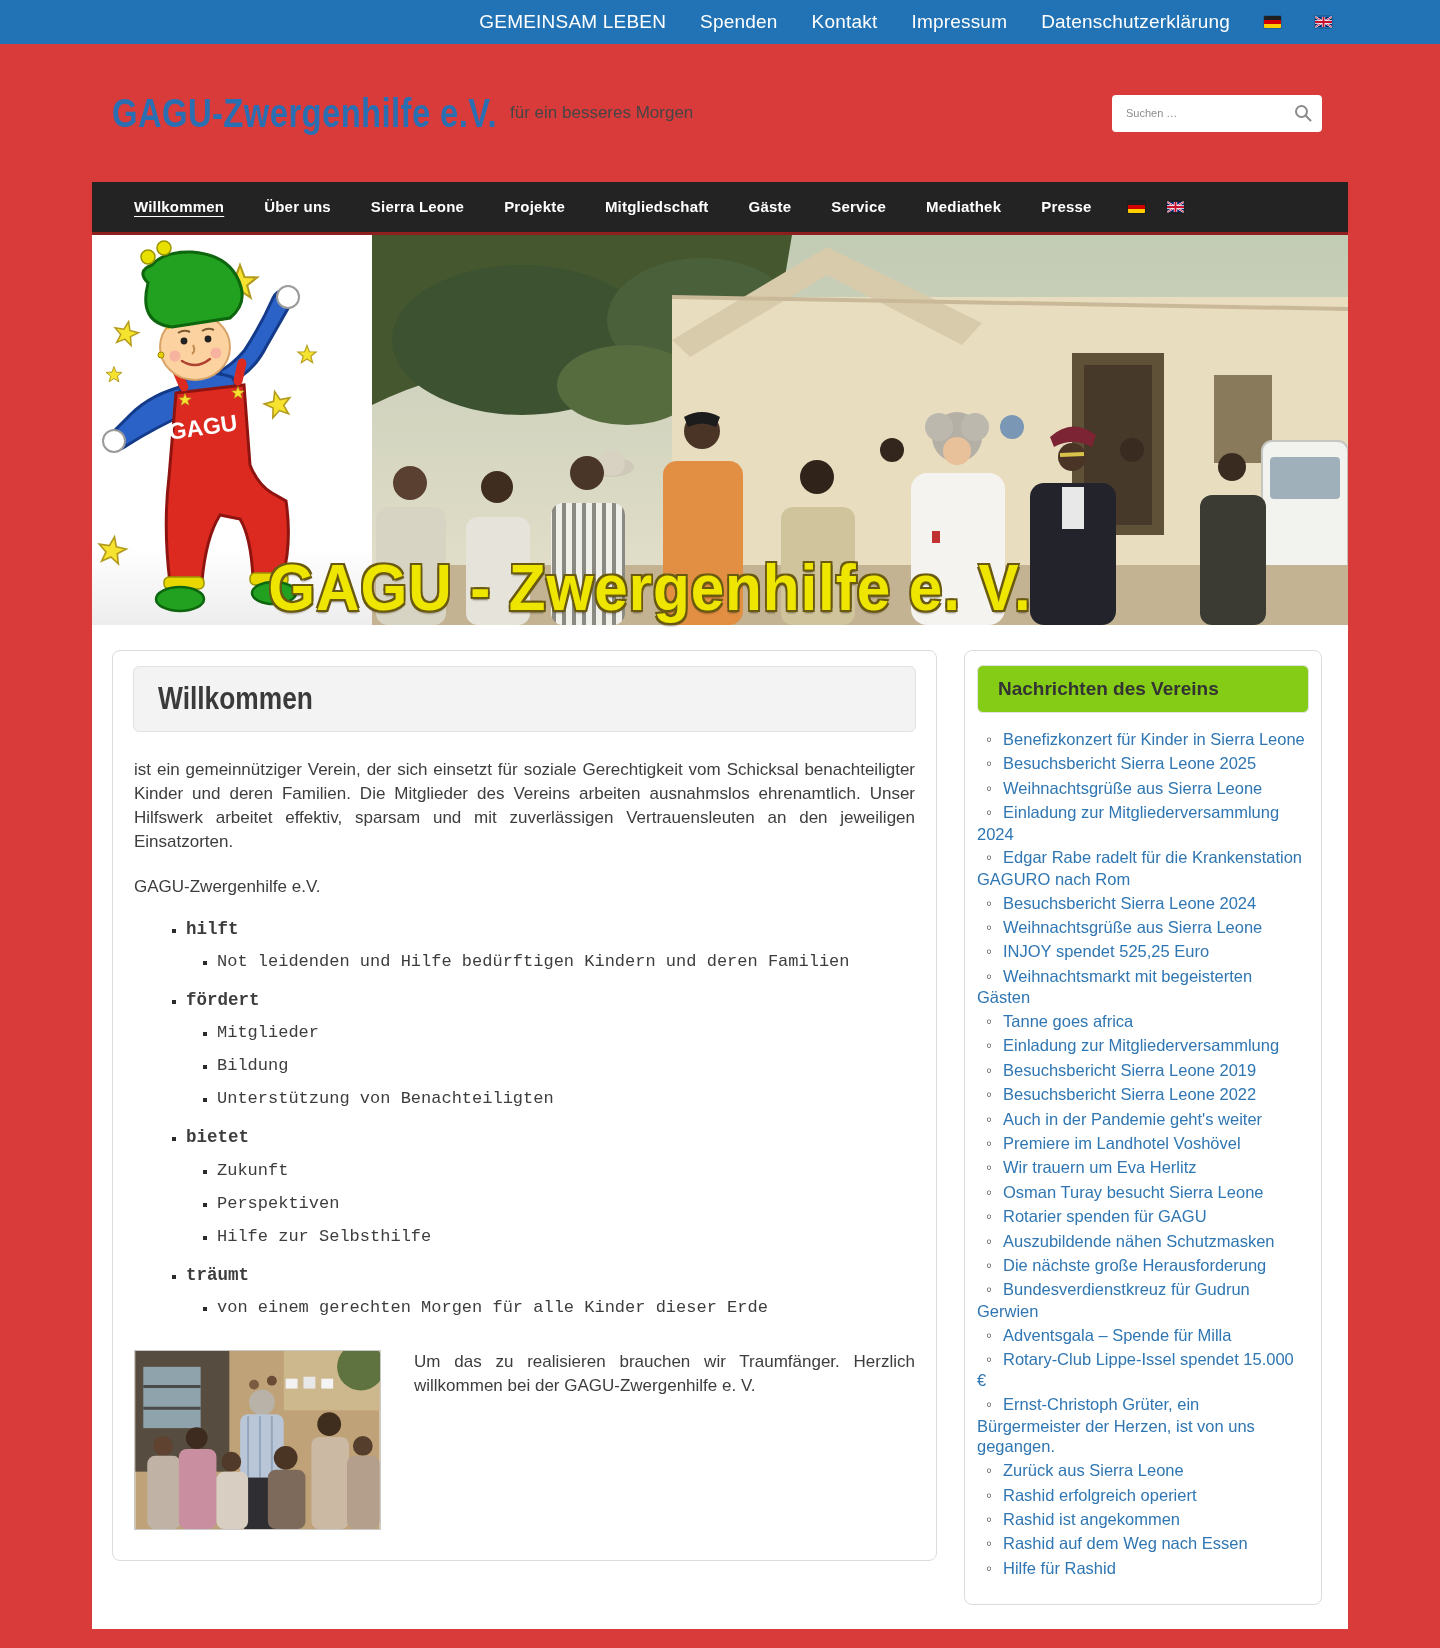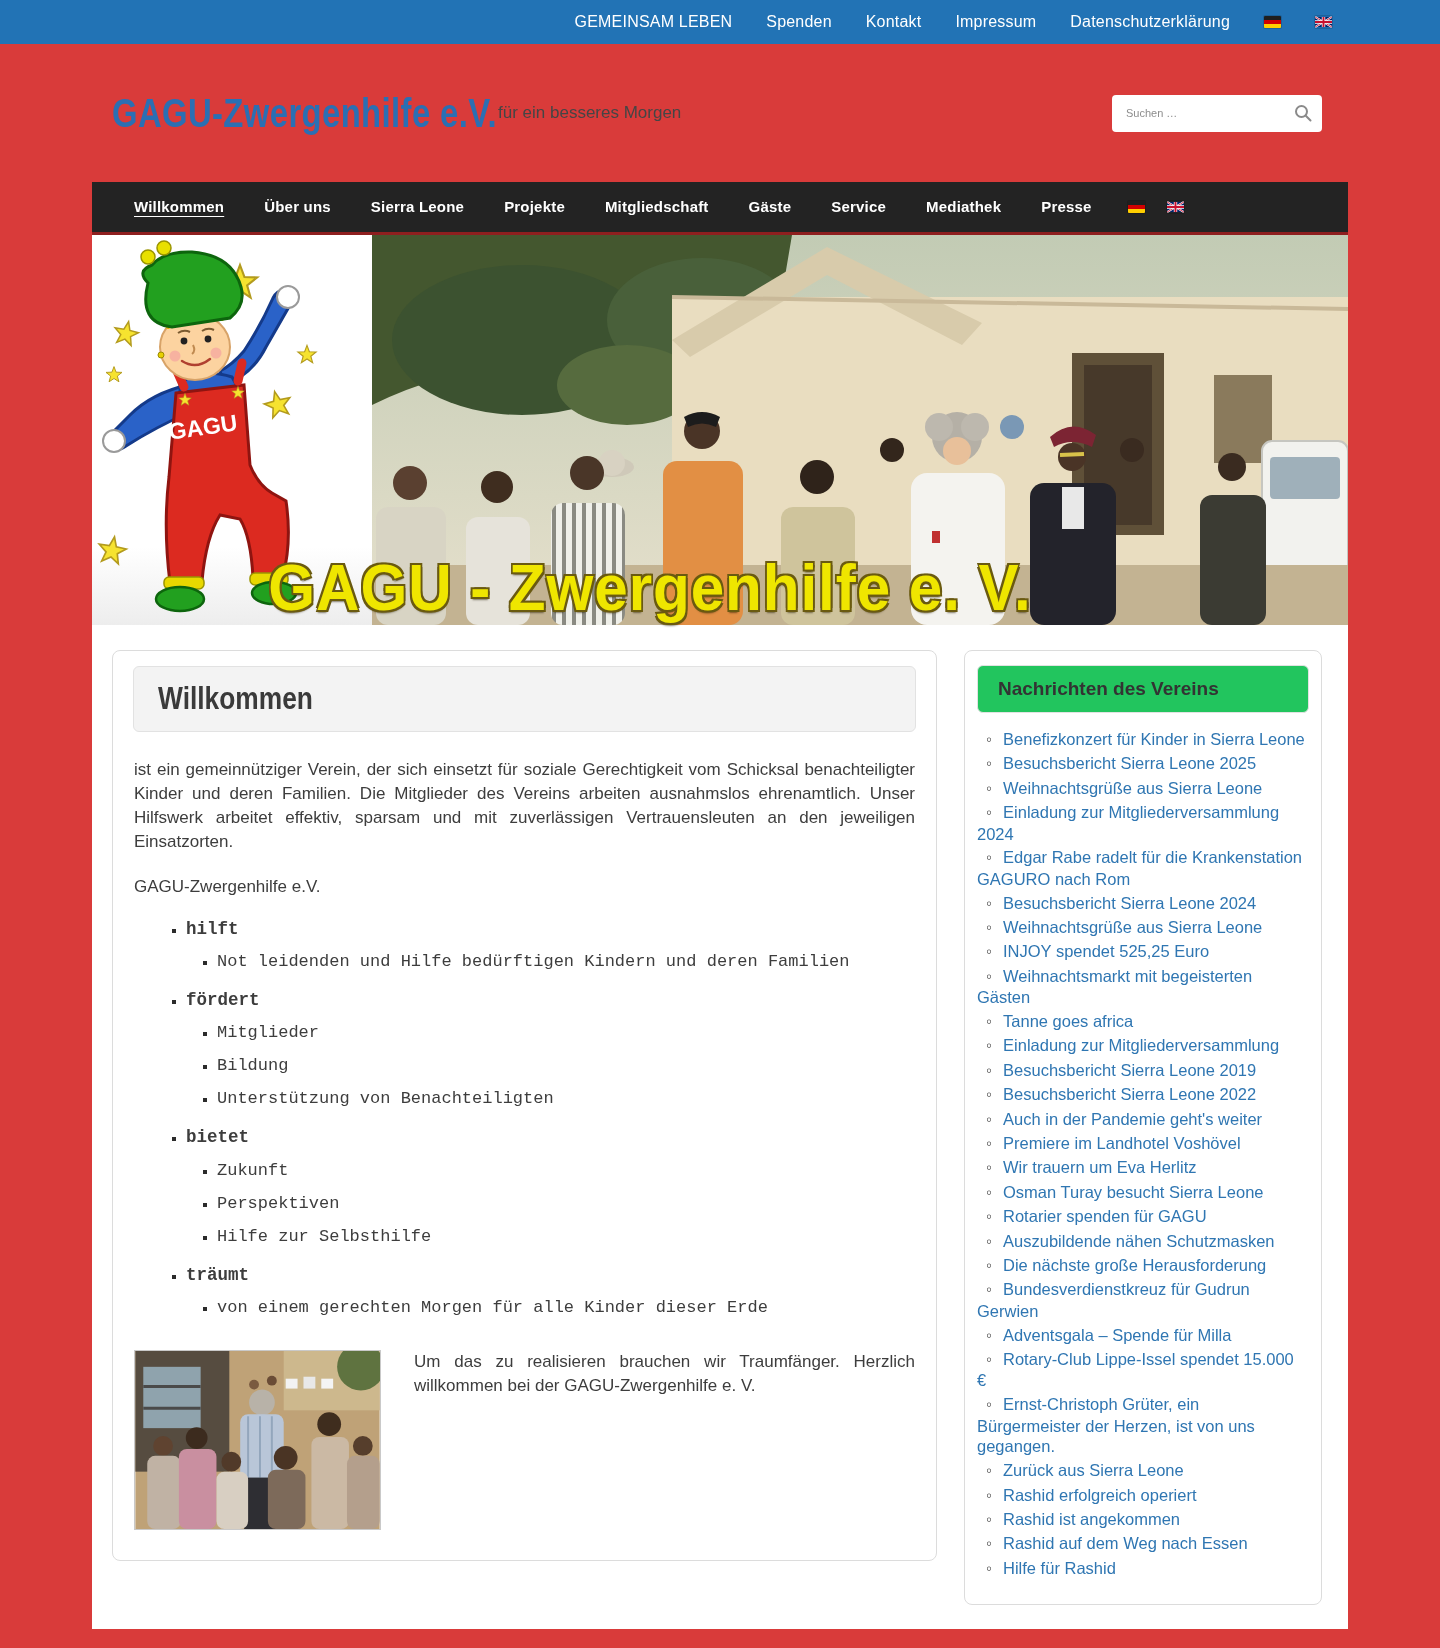--- a/index.html
+++ b/index.html
@@ -14,38 +14,38 @@
   a { text-decoration: none; color: inherit; cursor: pointer; }
 
   
   .topbar { background: #2273b5; height: 44px; }
   .topbar-inner {
     width: 1256px; margin: 0 auto; height: 100%;
     display: flex; justify-content: flex-end; align-items: center; gap: 34px;
     padding-right: 16px;
   }
   .topbar-menu { display: flex; align-items: center; gap: 34px; }
-  .topbar-link { color: #fff; font-size: 16px; letter-spacing: .2px; }
+  .topbar-link { color: #fff; font-size: 19px; letter-spacing: .2px; }
   .flag { display: inline-flex; align-items: center; }
   .flag svg { display: block; border-radius: 1px; box-shadow: 0 0 0 1px rgba(0,0,0,.15); }
 
   
   .site-header {
     width: 1256px; margin: 0 auto; height: 138px;
     display: flex; align-items: center; justify-content: space-between;
     padding: 0 26px 0 20px;
   }
   .title-row { display: flex; align-items: center; }
   .site-title-box { width: 378px; overflow: visible; }
   .site-title {
     font-size: 40px; font-weight: bold; color: #2b6fb3;
     display: inline-block; transform: scaleX(.82); transform-origin: 0 50%;
     white-space: nowrap; letter-spacing: .5px;
   }
-  .tagline { font-size: 17px; color: #454545; margin-left: 8px; white-space: nowrap; }
+  .tagline { font-size: 17px; color: #454545; margin-left: 20px; white-space: nowrap; }
   .searchbox { position: relative; width: 210px; }
   .search-input {
     width: 210px; height: 37px; border: none; border-radius: 4px;
     padding: 0 36px 0 14px; font-size: 11px; color: #444;
     font-family: "Liberation Sans", sans-serif; outline: none; background: #fff;
   }
   .search-input::placeholder { color: #8d8d8d; }
   .search-btn {
     position: absolute; right: 6px; top: 6px; width: 26px; height: 26px;
     background: none; border: none; cursor: pointer; padding: 2px;
@@ -109,21 +109,21 @@
   .outro-row { display: flex; gap: 33px; margin-top: 30px; align-items: flex-start; }
   .outro-photo { flex: none; border: 1px solid #c9c9c9; }
   .outro-text { flex: 1; text-align: justify; }
 
   
   .sidebar-card {
     width: 358px; flex: none; border: 1px solid #dcdcdc; border-radius: 8px;
     padding: 14px 12px 22px; background: #fff;
   }
   .widget-title-box {
-    background: #22c55e; border: 1px solid #e2e2e2; border-radius: 6px;
+    background: #84cc16; border: 1px solid #e2e2e2; border-radius: 6px;
     padding: 12px 20px; margin-bottom: 16px;
   }
   .widget-title { font-size: 19px; font-weight: bold; color: #333; }
   .news-list { list-style: none; padding: 0 4px 0 0; }
   .news-list li { font-size: 16.5px; line-height: 1.26; margin-bottom: 3px; color: #2f76b2; }
   .nl-marker { color: #4a4a4a; font-size: 17px; display: inline-block; margin: 0 11px 0 9px; }
   .news-link { color: #2f76b2; }
 </style>
 </head>
 <body>

